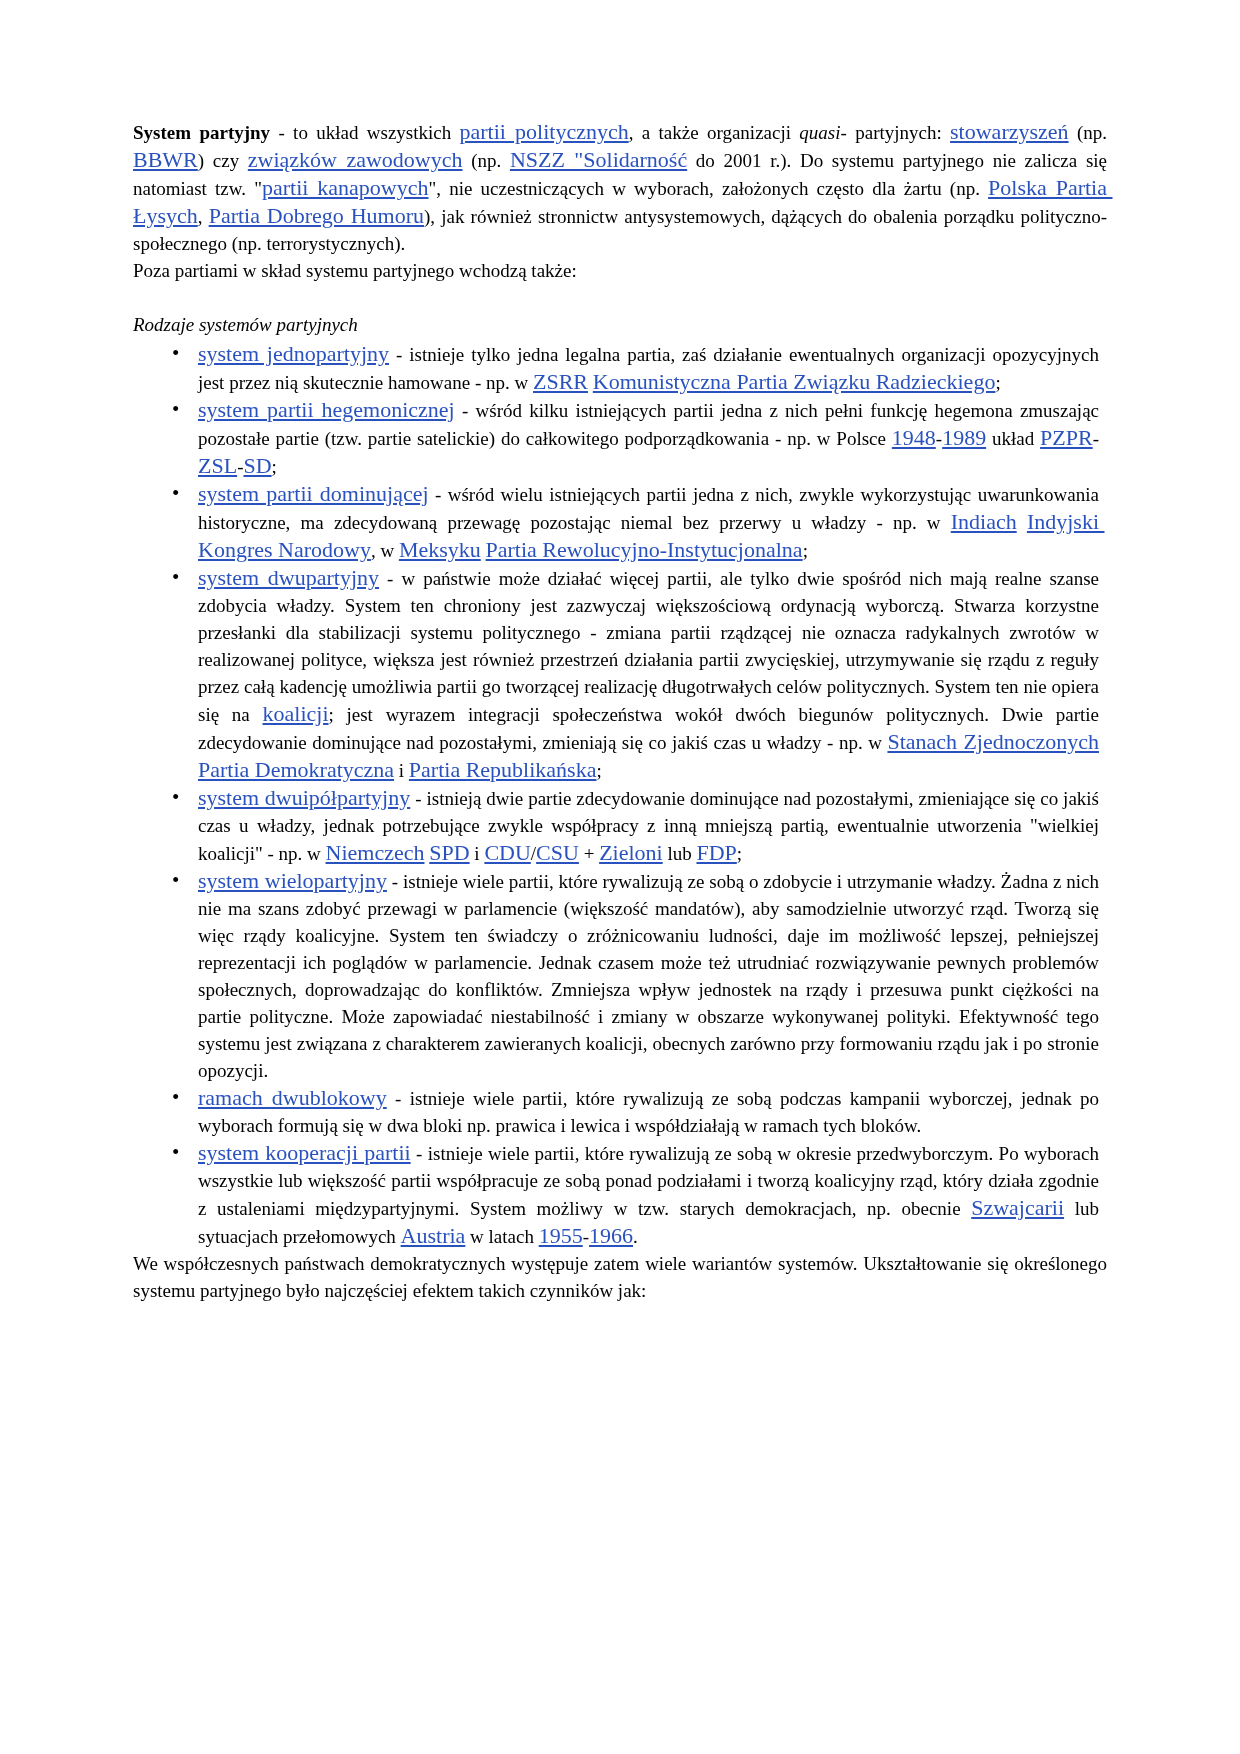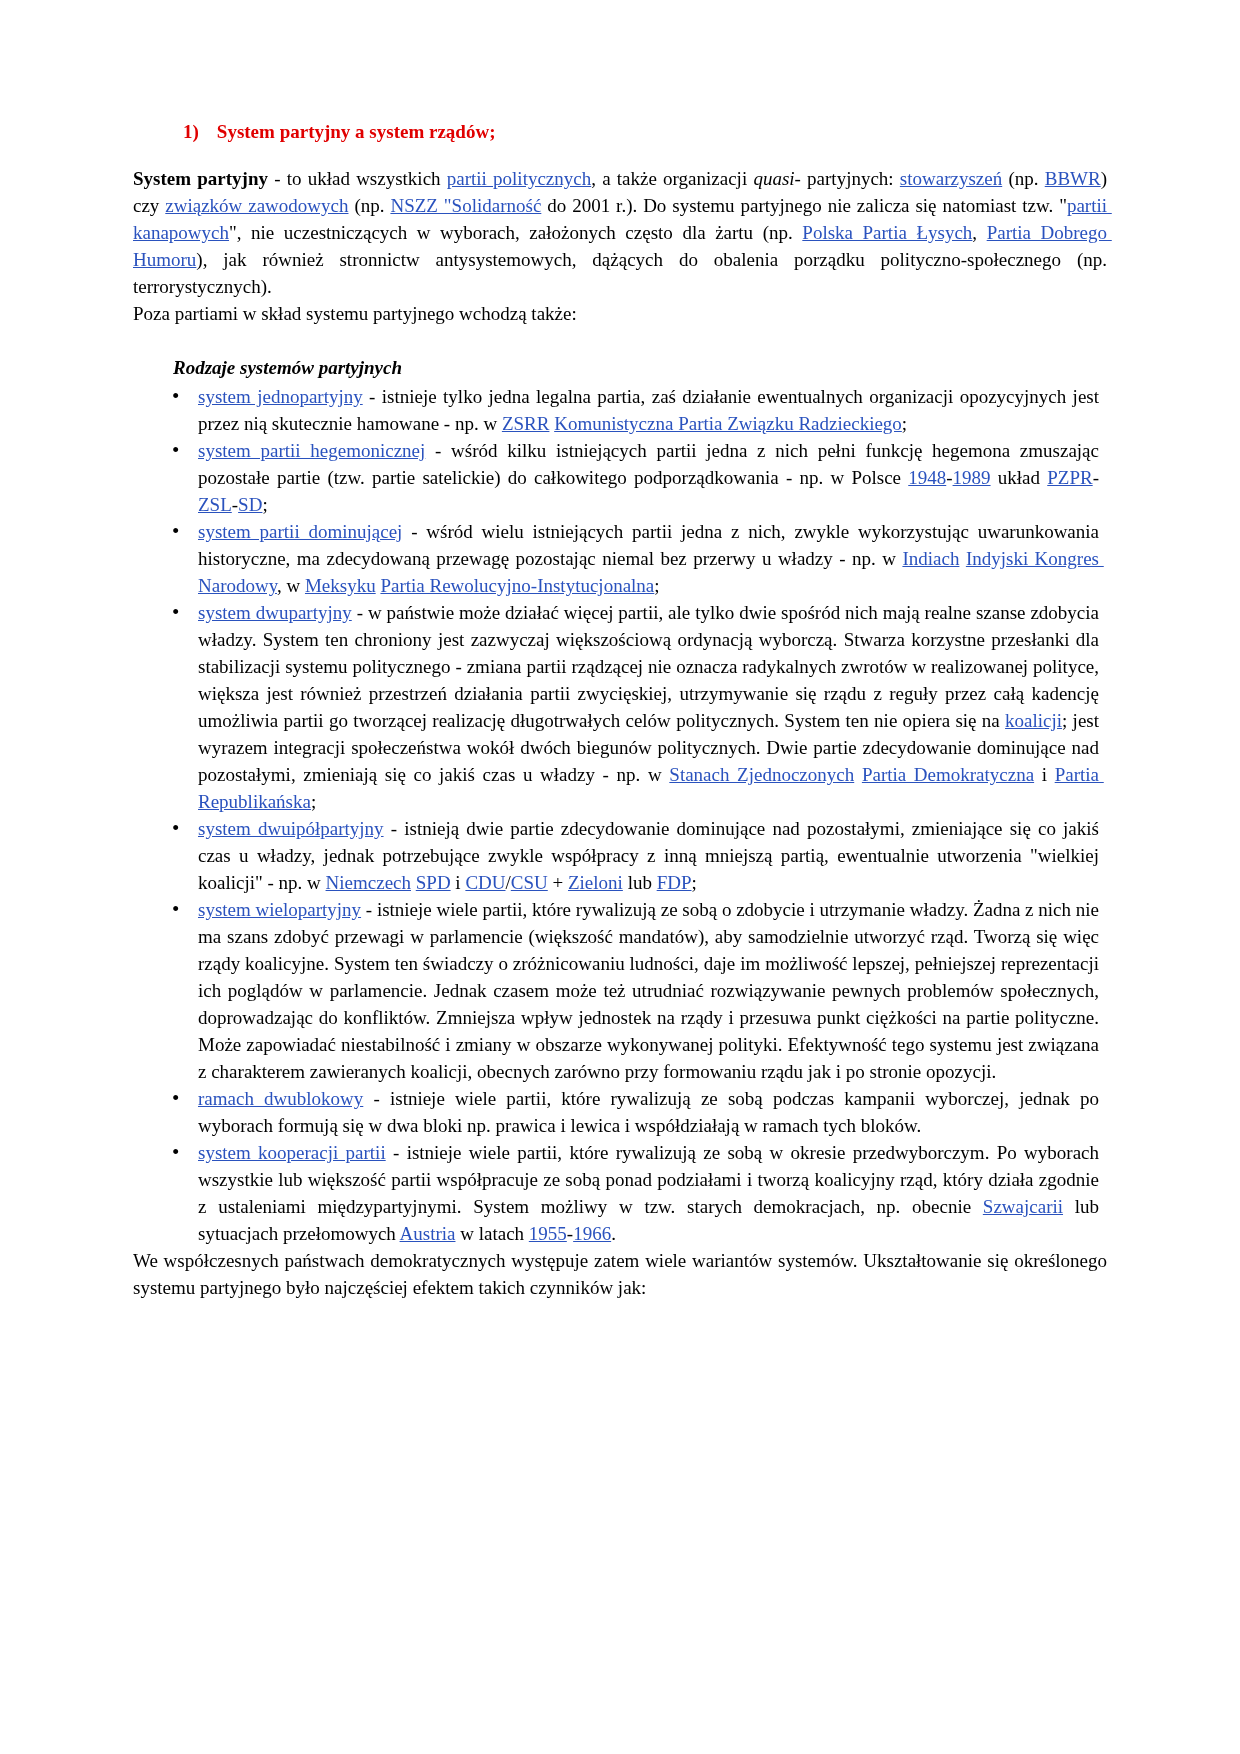--- a/index.html
+++ b/index.html
@@ -50,35 +50,32 @@
     left: 2px;
     top: 0;
     font-size: 21px;
     line-height: 27px;
     color: #000;
   }
   .run { white-space: pre-wrap; }
   .run-plain {}
   .run-bold { font-weight: bold; margin-top: 42px; }
   .run-italic { font-style: italic; }
-  .run-bolditalic { font-weight: bold; font-style: italic; margin-left: 40px; }
+  .run-bolditalic { font-weight: normal; font-style: italic; }
   .run-link {
     color: var(--link-color, #2a52be);
     text-decoration: underline;
-    font-size: 19px;
+    font-size: 22px;
     line-height: 27px;
   }
 </style>
 </head>
 <body>
 
 <div class="page">
-  <h1 class="doc-heading">
-    <span class="h-num">1)</span><span class="h-text">System partyjny a system rządów;</span>
-  </h1>
   <div id="doc-blocks">
       <p class="block paragraph"><span class="run run-bold">System partyjny</span><span class="run run-plain"> - to układ wszystkich </span><span class="run run-link">partii politycznych</span><span class="run run-plain">, a także organizacji </span><span class="run run-italic">quasi</span><span class="run run-plain">- partyjnych: </span><span class="run run-link">stowarzyszeń</span><span class="run run-plain"> (np. </span><span class="run run-link">BBWR</span><span class="run run-plain">) czy </span><span class="run run-link">związków zawodowych</span><span class="run run-plain"> (np. </span><span class="run run-link">NSZZ "Solidarność</span><span class="run run-plain"> do 2001 r.). Do systemu partyjnego nie zalicza się natomiast tzw. "</span><span class="run run-link">partii kanapowych</span><span class="run run-plain">", nie uczestniczących w wyborach, założonych często dla żartu (np. </span><span class="run run-link">Polska Partia Łysych</span><span class="run run-plain">, </span><span class="run run-link">Partia Dobrego Humoru</span><span class="run run-plain">), jak również stronnictw antysystemowych, dążących do obalenia porządku polityczno-społecznego (np. terrorystycznych).</span></p>
       <p class="block paragraph"><span class="run run-plain">Poza partiami w skład systemu partyjnego wchodzą także:</span></p>
       <p class="block subheading"><span class="run run-bolditalic">Rodzaje systemów partyjnych</span></p>
       <ul class="bullet-list">
         <li class="bullet-item"><span class="run run-link">system jednopartyjny</span><span class="run run-plain"> - istnieje tylko jedna legalna partia, zaś działanie ewentualnych organizacji opozycyjnych jest przez nią skutecznie hamowane - np. w </span><span class="run run-link">ZSRR</span><span class="run run-plain"> </span><span class="run run-link">Komunistyczna Partia Związku Radzieckiego</span><span class="run run-plain">;</span></li>
         <li class="bullet-item"><span class="run run-link">system partii hegemonicznej</span><span class="run run-plain"> - wśród kilku istniejących partii jedna z nich pełni funkcję hegemona zmuszając pozostałe partie (tzw. partie satelickie) do całkowitego podporządkowania - np. w Polsce </span><span class="run run-link">1948</span><span class="run run-plain">-</span><span class="run run-link">1989</span><span class="run run-plain"> układ </span><span class="run run-link">PZPR</span><span class="run run-plain">-</span><span class="run run-link">ZSL</span><span class="run run-plain">-</span><span class="run run-link">SD</span><span class="run run-plain">;</span></li>
         <li class="bullet-item"><span class="run run-link">system partii dominującej</span><span class="run run-plain"> - wśród wielu istniejących partii jedna z nich, zwykle wykorzystując uwarunkowania historyczne, ma zdecydowaną przewagę pozostając niemal bez przerwy u władzy - np. w </span><span class="run run-link">Indiach</span><span class="run run-plain"> </span><span class="run run-link">Indyjski Kongres Narodowy</span><span class="run run-plain">, w </span><span class="run run-link">Meksyku</span><span class="run run-plain"> </span><span class="run run-link">Partia Rewolucyjno-Instytucjonalna</span><span class="run run-plain">;</span></li>
         <li class="bullet-item"><span class="run run-link">system dwupartyjny</span><span class="run run-plain"> - w państwie może działać więcej partii, ale tylko dwie spośród nich mają realne szanse zdobycia władzy. System ten chroniony jest zazwyczaj większościową ordynacją wyborczą. Stwarza korzystne przesłanki dla stabilizacji systemu politycznego - zmiana partii rządzącej nie oznacza radykalnych zwrotów w realizowanej polityce, większa jest również przestrzeń działania partii zwycięskiej, utrzymywanie się rządu z reguły przez całą kadencję umożliwia partii go tworzącej realizację długotrwałych celów politycznych. System ten nie opiera się na </span><span class="run run-link">koalicji</span><span class="run run-plain">; jest wyrazem integracji społeczeństwa wokół dwóch biegunów politycznych. Dwie partie zdecydowanie dominujące nad pozostałymi, zmieniają się co jakiś czas u władzy - np. w </span><span class="run run-link">Stanach Zjednoczonych</span><span class="run run-plain"> </span><span class="run run-link">Partia Demokratyczna</span><span class="run run-plain"> i </span><span class="run run-link">Partia Republikańska</span><span class="run run-plain">;</span></li>
         <li class="bullet-item"><span class="run run-link">system dwuipółpartyjny</span><span class="run run-plain"> - istnieją dwie partie zdecydowanie dominujące nad pozostałymi, zmieniające się co jakiś czas u władzy, jednak potrzebujące zwykle współpracy z inną mniejszą partią, ewentualnie utworzenia "wielkiej koalicji" - np. w </span><span class="run run-link">Niemczech</span><span class="run run-plain"> </span><span class="run run-link">SPD</span><span class="run run-plain"> i </span><span class="run run-link">CDU</span><span class="run run-plain">/</span><span class="run run-link">CSU</span><span class="run run-plain"> + </span><span class="run run-link">Zieloni</span><span class="run run-plain"> lub </span><span class="run run-link">FDP</span><span class="run run-plain">;</span></li>

